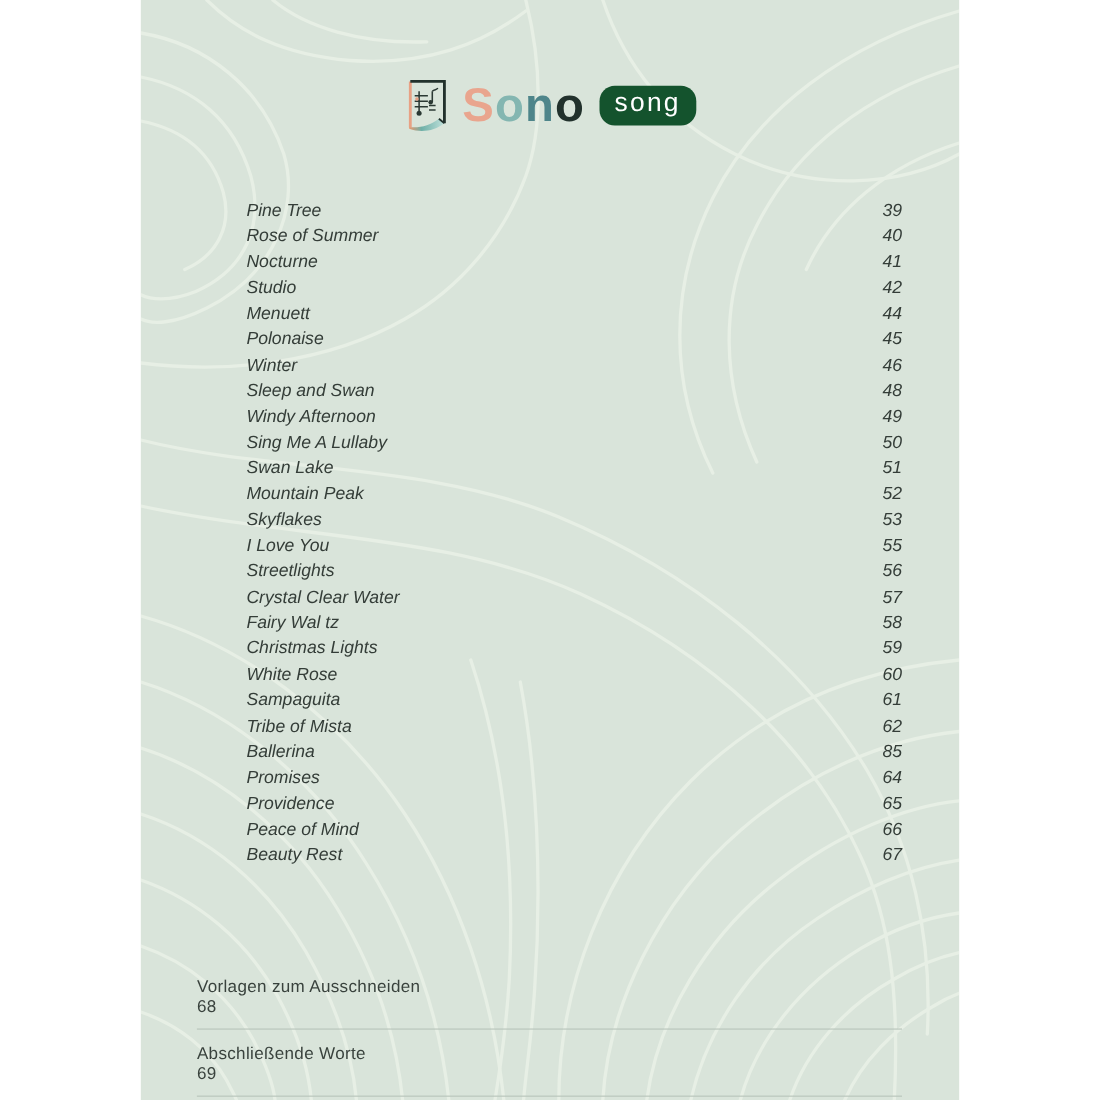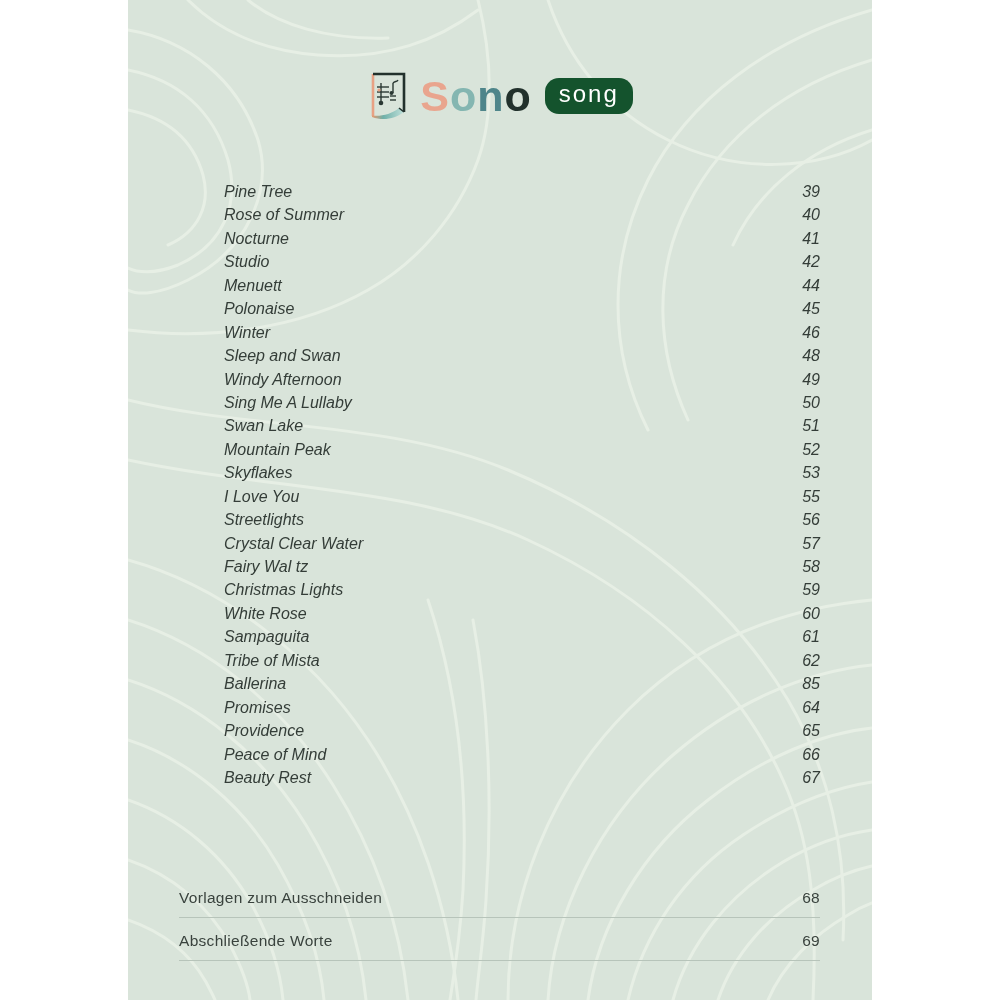--- a/index.html
+++ b/index.html
@@ -36,21 +36,21 @@
   }
   .toc-row{display:flex;justify-content:space-between;align-items:baseline;height:23.45px;}
   .toc-title{white-space:pre;}
   .toc-page{white-space:pre;}
 
   
   .sections{position:absolute;top:889px;left:51px;right:52px;color:#39423d;}
   .section-row{
     display:flex;justify-content:space-between;align-items:baseline;
     font-size:15.5px;letter-spacing:.3px;
-    padding-bottom:10px;border-bottom:1px solid #b7c4ba;margin-bottom:14px;
+    padding-bottom:10px;border-bottom:1px solid #b7c4ba;margin-bottom:14px;flex-direction:column;
   }
 </style>
 </head>
 <body>
 
 <div class="page">
 
   <svg class="waves" width="744" height="1000" viewBox="0 0 744 1000" aria-hidden="true">
     <g fill="none" stroke="#e7efe5" stroke-width="3" stroke-linecap="round">
 

